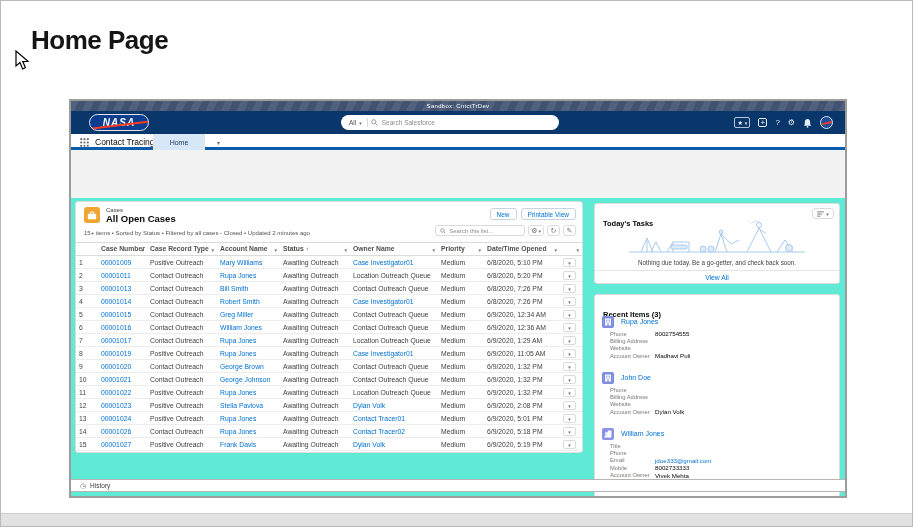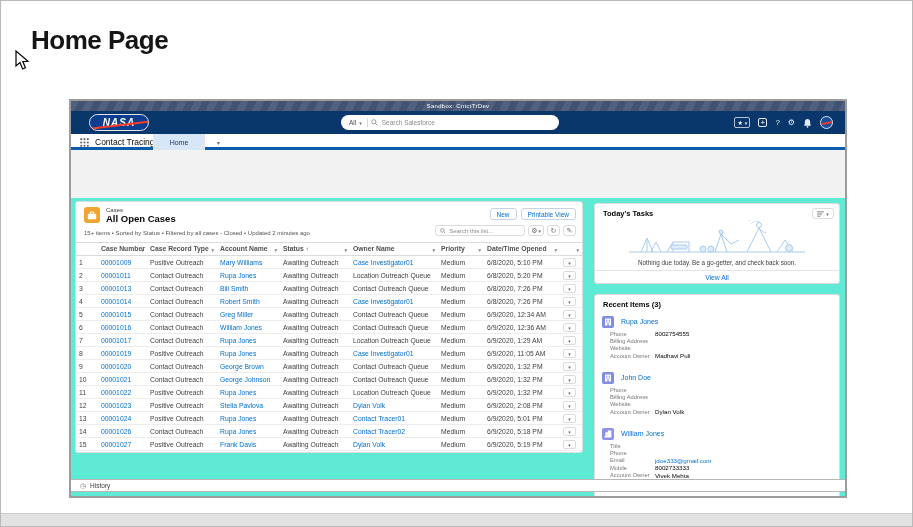--- a/index.html
+++ b/index.html
@@ -55,21 +55,21 @@
   table.cases { position:absolute; left:0; top:40px; width:506px; border-collapse:collapse; table-layout:fixed; font-size:6.8px; }
   table.cases th { height:13px; border-top:1px solid #dddbda; border-bottom:1px solid #dddbda; text-align:left; padding:0 3px; color:#514f4d; font-weight:bold; white-space:nowrap; overflow:hidden; }
   table.cases th .chv { float:right; color:#8b8b8b; font-size:5px; margin-top:2px; }
   table.cases td { height:13px; border-bottom:1px solid #eeedec; padding:0 3px; color:#3e3e3c; white-space:nowrap; overflow:hidden; }
   td.c-num { color:#706e6b; padding-left:7px; }
   .lnk { color:#0070d2; text-decoration:none; }
   .row-action { display:inline-block; width:13px; height:9px; border:1px solid #dddbda; border-radius:2px; font-size:5px; color:#706e6b; text-align:center; line-height:8px; background:#fff; }
   .sort-arrow { color:#514f4d; font-size:6px; }
 
   .tasks-card { left:523px; top:5px; width:246px; height:81px; }
-  .card-title { position:absolute; left:8px; top:5px; font-size:7.5px; font-weight:bold; color:#080707; }
+  .card-title { position:absolute; left:8px; top:15px; font-size:7.5px; font-weight:bold; color:#080707; }
   .task-sort-btn { position:absolute; right:5px; top:4px; width:22px; height:11px; border:1px solid #dddbda; border-radius:3px; background:#fff; display:flex; align-items:center; justify-content:center; gap:2px; color:#706e6b; }
   .task-illus { position:absolute; left:0; right:0; top:16px; display:flex; justify-content:center; }
   .task-empty { position:absolute; left:0; right:0; top:55px; text-align:center; font-size:6.3px; color:#3e3e3c; }
   .task-viewall { position:absolute; left:0; right:0; bottom:0; height:13px; border-top:1px solid #e6e5e4; text-align:center; font-size:6.8px; color:#0070d2; line-height:13px; }
 
   .recent-card { left:523px; top:96px; width:246px; height:228px; }
   .ri-item { position:absolute; left:0; width:100%; }
   .ri-icon { position:absolute; left:7px; top:0; width:12px; height:12px; border-radius:2px; display:flex; align-items:center; justify-content:center; }
   .ri-icon.account { background:#7f8de1; }
   .ri-icon.contact { background:#8a93e8; }

